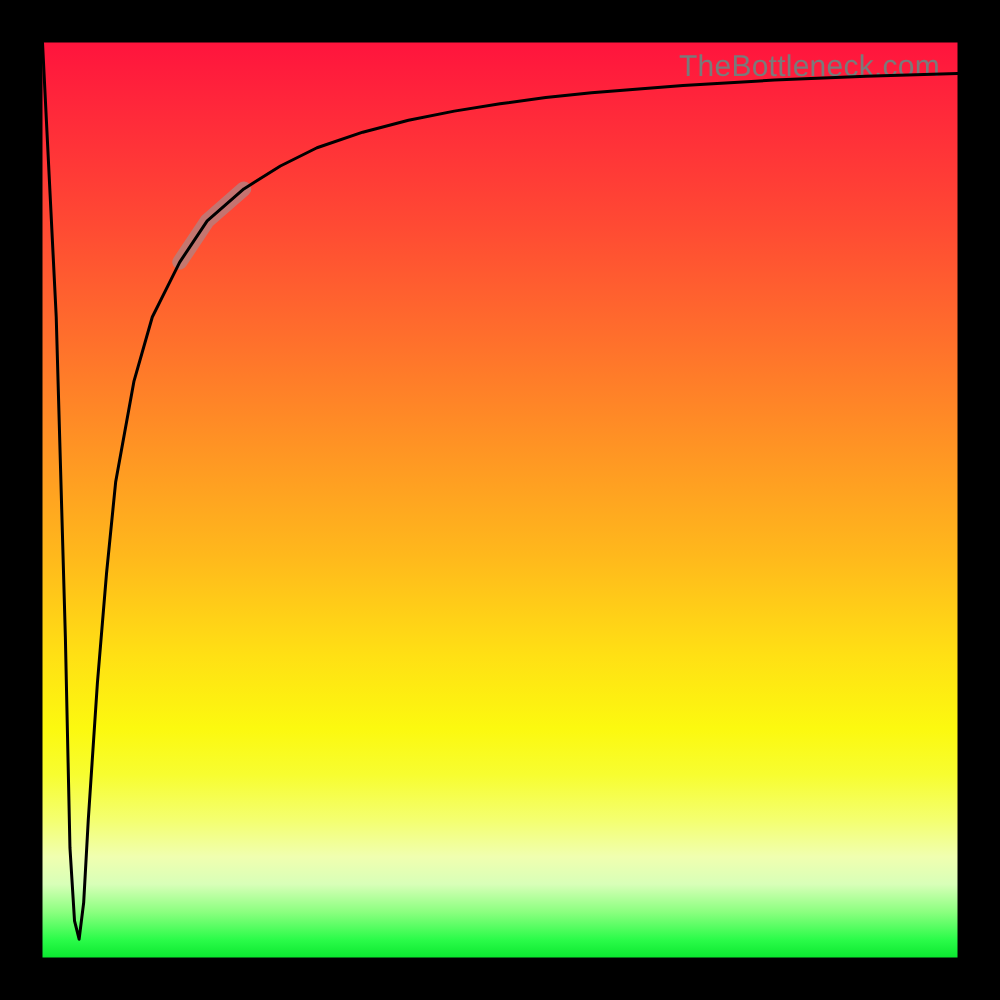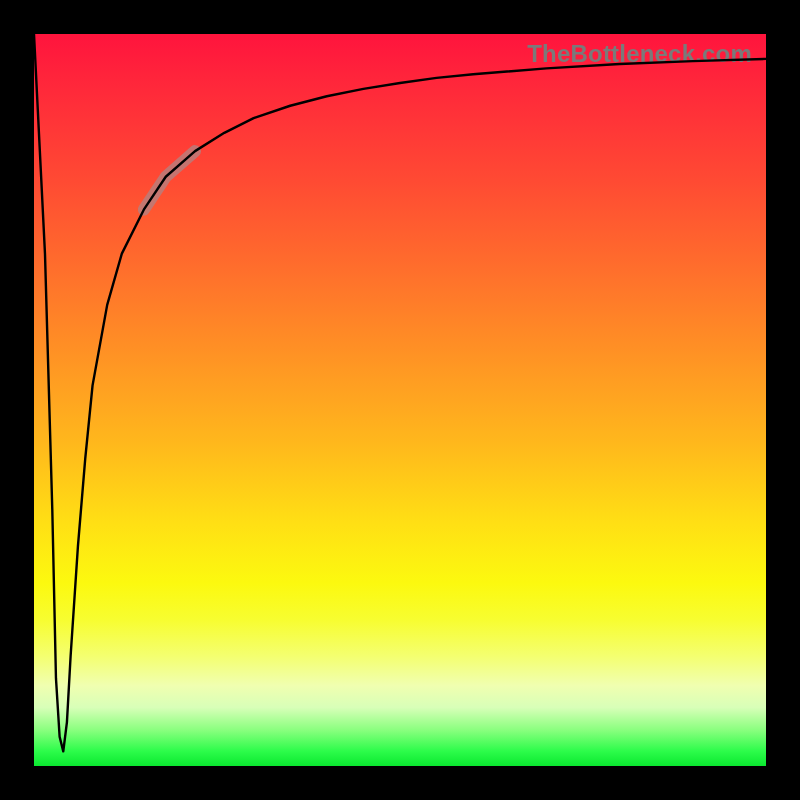--- a/index.html
+++ b/index.html
@@ -43,21 +43,21 @@
       #2cfc4a 98%,
       #0be830 100%
     );
   }
   .watermark {
     position: absolute;
     top: 6px;
     right: 14px;
     color: #7a7a7a;
     font-size: 24px;
-    font-weight: 700;
+    font-weight: 400;
     letter-spacing: 0.2px;
     user-select: none;
   }
   svg.curve {
     position: absolute;
     left: 0;
     top: 0;
     width: 732px;
     height: 732px;
     overflow: visible;

